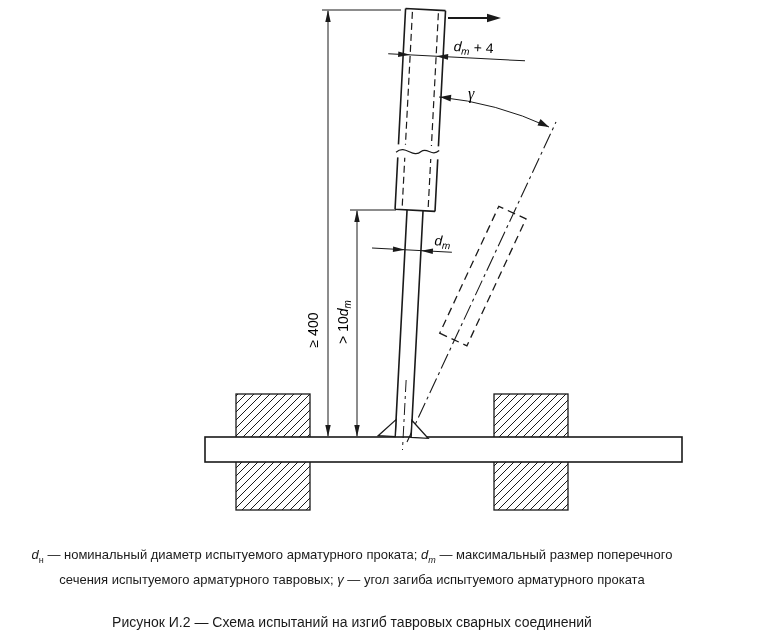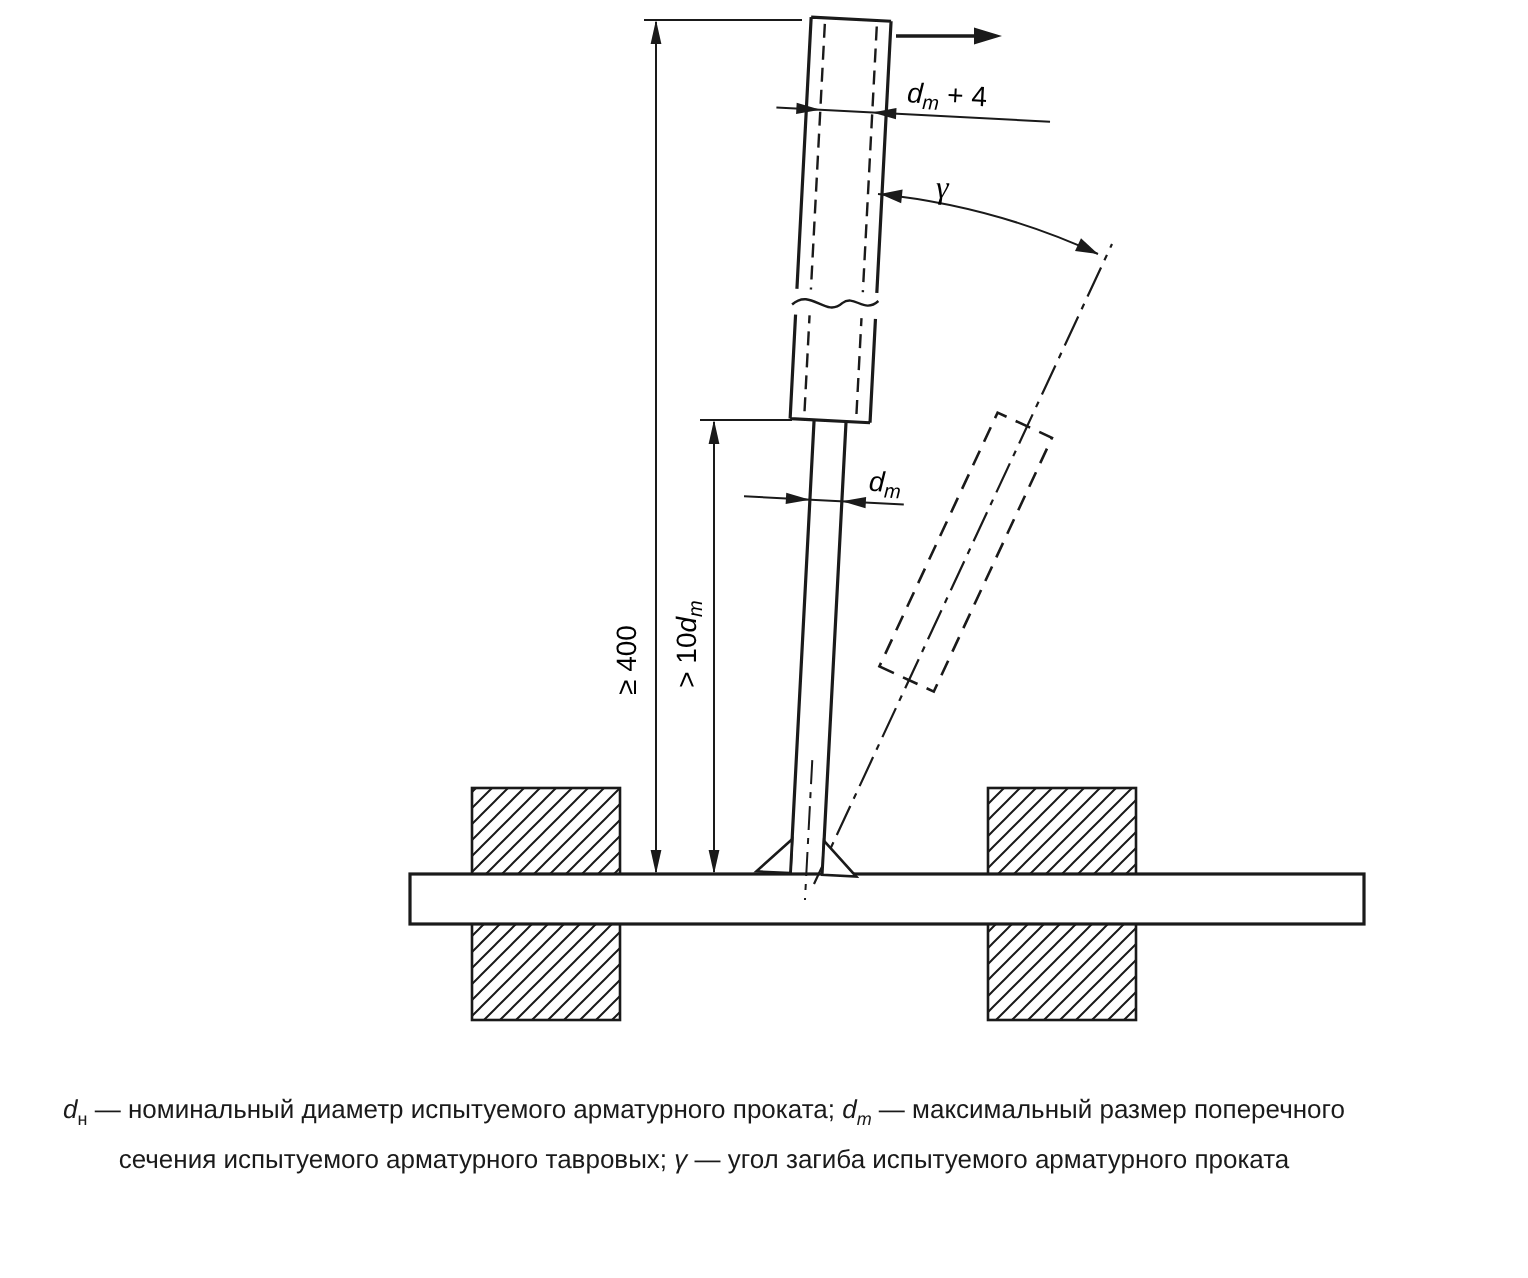--- a/index.html
+++ b/index.html
@@ -90,15 +90,16 @@
       <polygon points="549,127 537.5,125.5 540.5,119.1" fill="#1a1a1a"></polygon>
       <text x="468" y="99" font-size="16" font-style="italic" font-family="Liberation Serif, serif">γ</text>
     </g>
   </svg>
 
   <div class="caption">
     <div class="legend">
       <span class="it">d</span><span class="sub">н</span><span> — номинальный диаметр испытуемого арматурного проката; </span><span class="it">d</span><span class="sub it">m</span><span> — максимальный размер поперечного</span><br>
       <span>сечения испытуемого арматурного тавровых; </span><span class="it">γ</span><span> — угол загиба испытуемого арматурного проката</span>
     </div>
+    <div class="figure-title">Рисунок И.2 — Схема испытаний на изгиб тавровых сварных соединений</div>
   </div>
 
 </div>
 
 </body></html>

